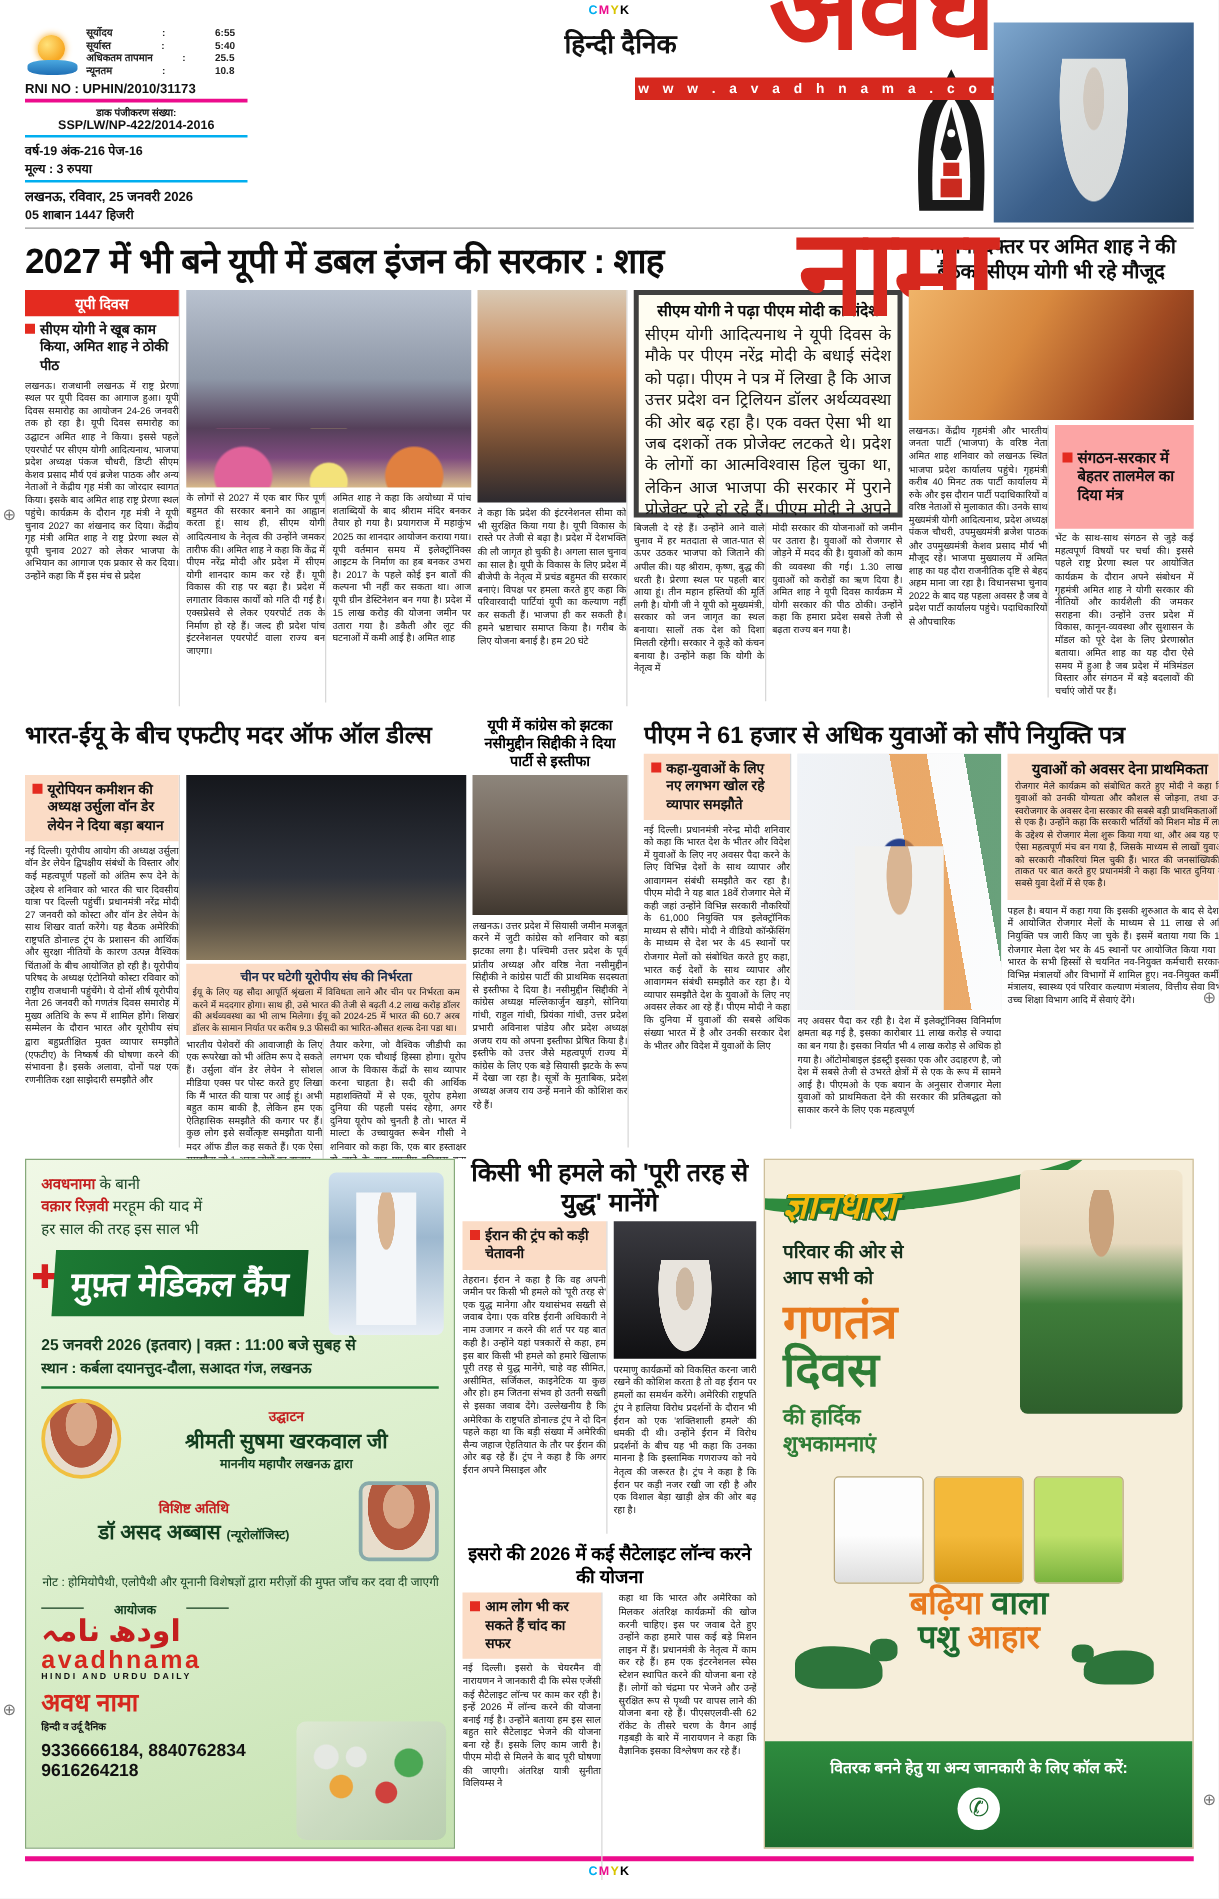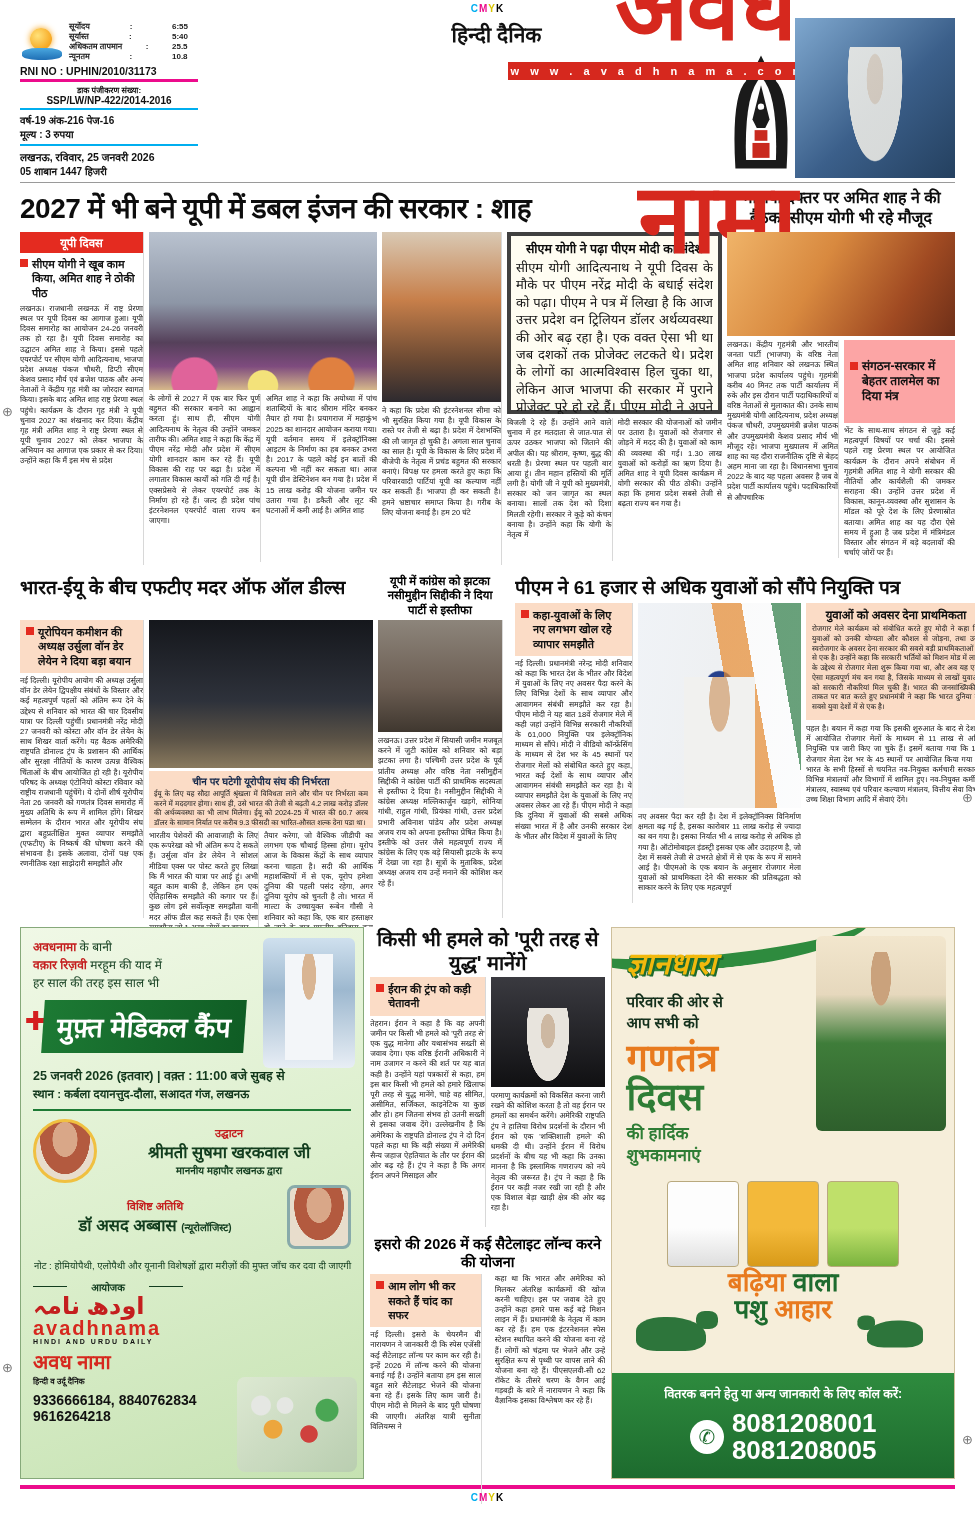--- a/index.html
+++ b/index.html
@@ -553,24 +553,20 @@
           </div>
           <div class="gyan-cows">
             <div class="cow"></div>
             <div class="cow" style="transform:scaleX(-1) scale(.8);"></div>
           </div>
         </div>
         <div class="gyan-bottom">
           <div class="gyan-cta">वितरक बनने हेतु या अन्य जानकारी के लिए कॉल करें:</div>
           <div class="gyan-phones">
             <div class="gyan-phone-ic">✆</div>
-            <div class="gyan-nums">
-              <div>8081208001</div>
-              <div>8081208005</div>
-            </div>
           </div>
         </div>
       </div>
     </div>
 
     <div class="footer-line"></div>
     <div class="cmyk"><span class="c">C</span><span class="m">M</span><span class="y">Y</span><span class="k">K</span></div>
   </div>
 
   <div class="reg-mark" style="left:2px; top:404px;">⊕</div>

